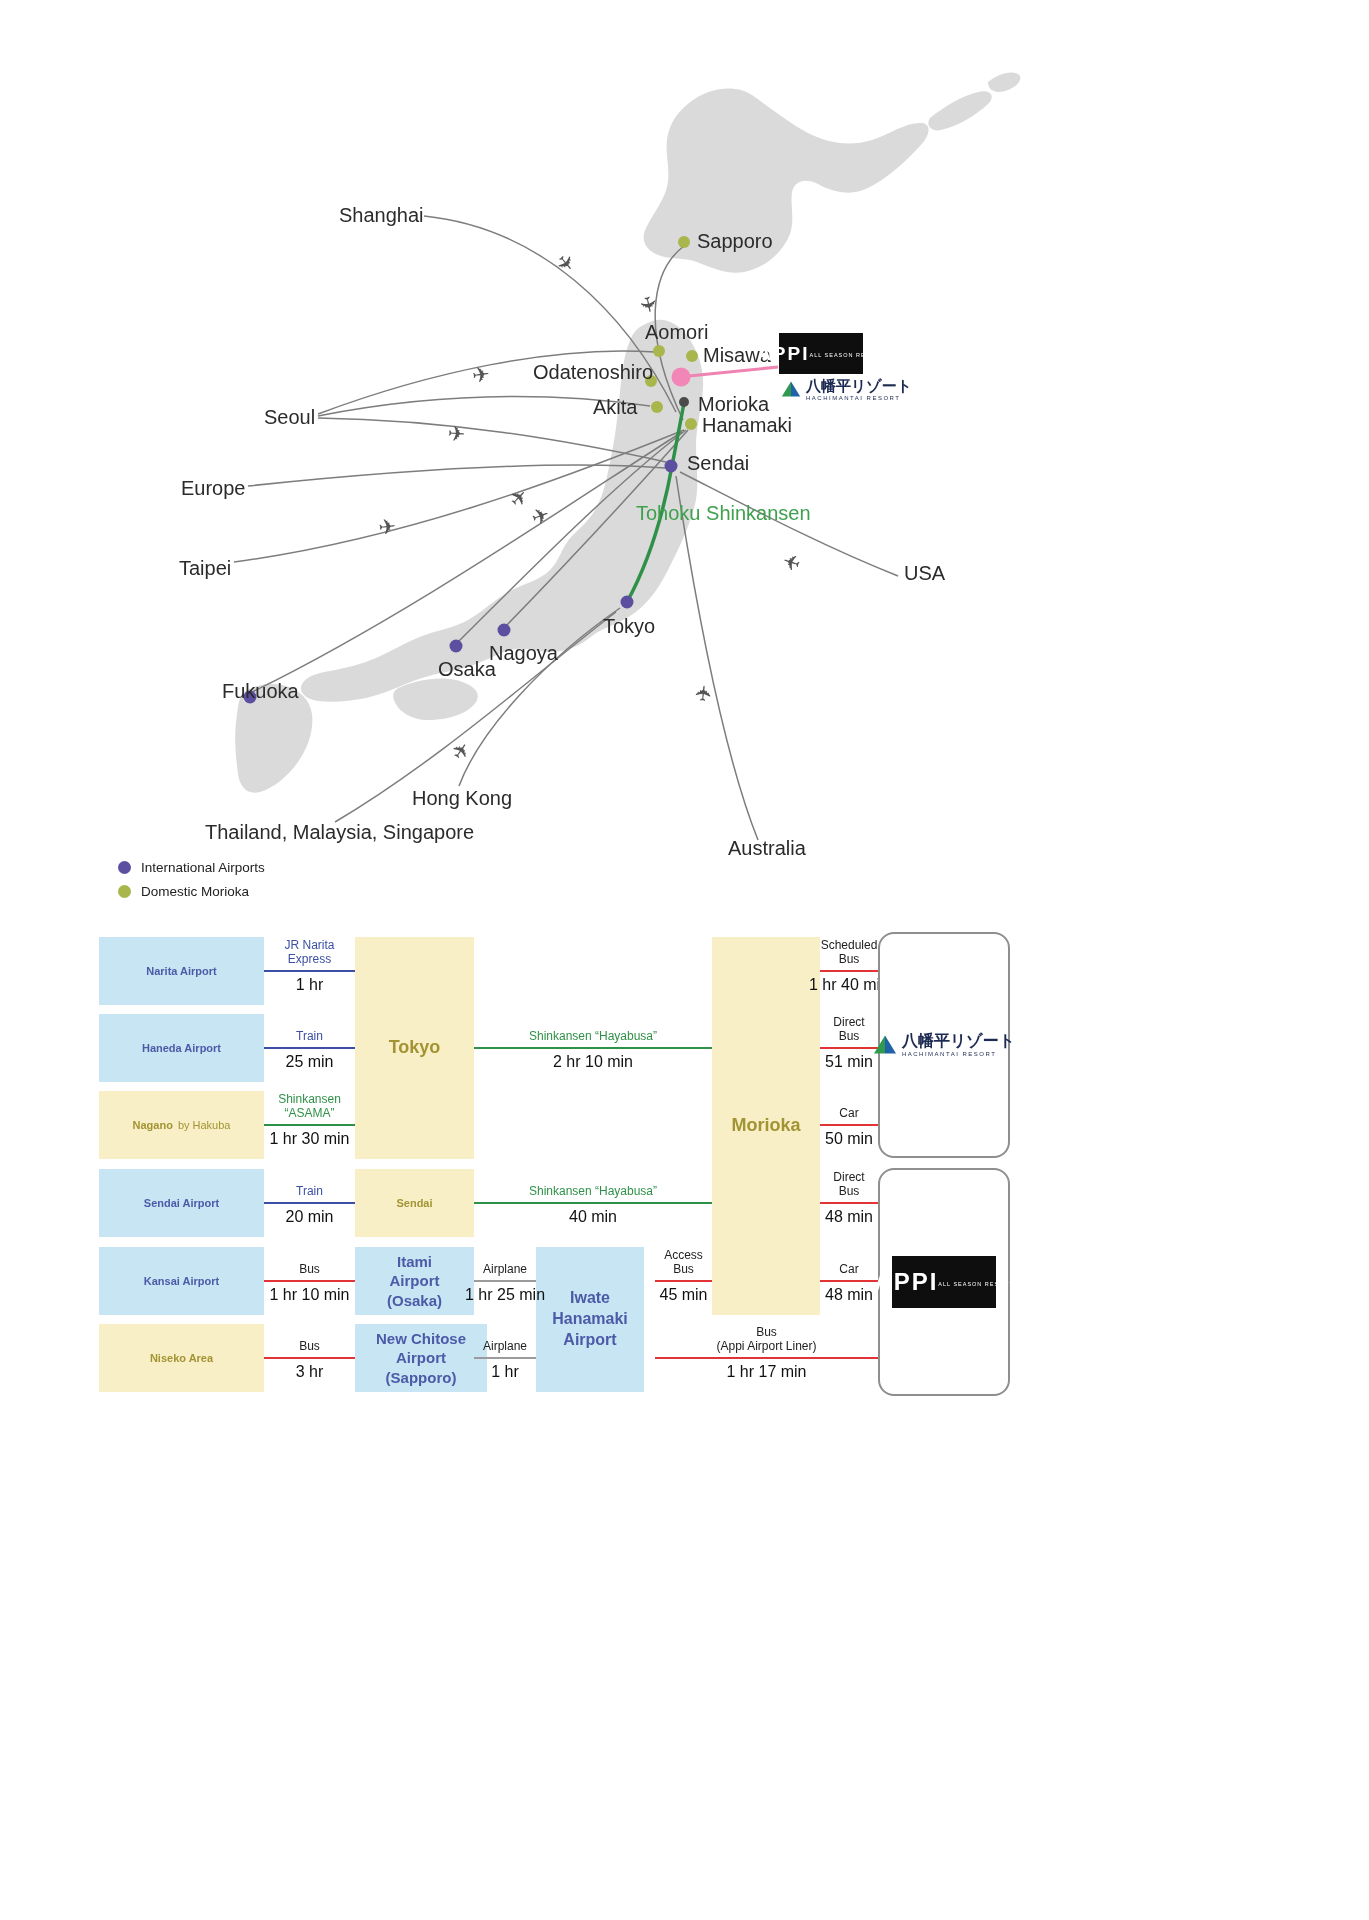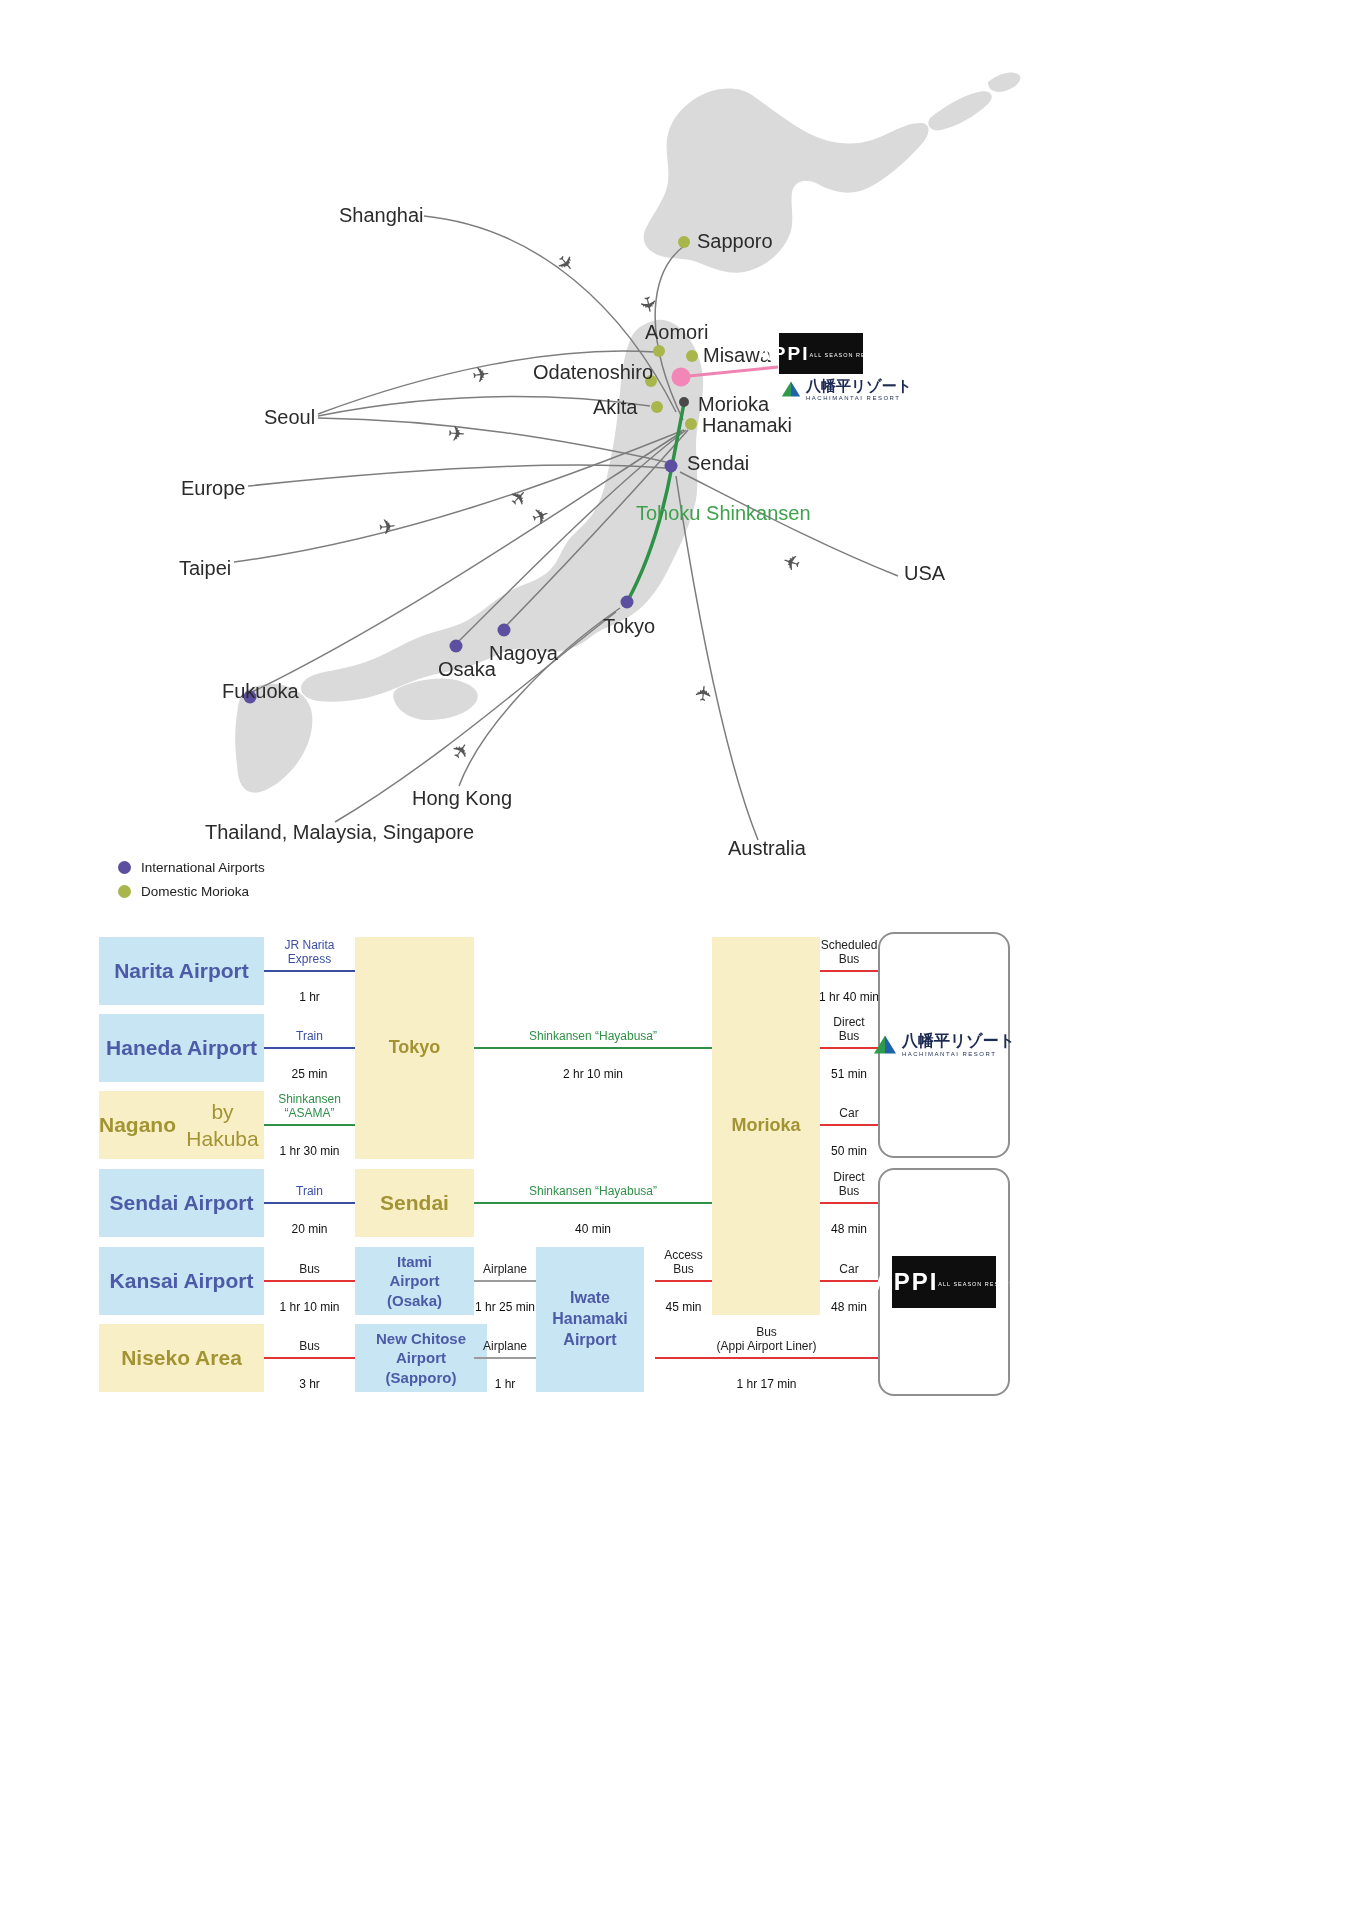--- a/index.html
+++ b/index.html
@@ -14,29 +14,29 @@
   .appi-logo{background:#0e0e0e;color:#fff;display:flex;flex-direction:row;align-items:center;justify-content:center;text-align:center}
   .appi-map{position:absolute;left:779px;top:333px;width:84px;height:41px}
   .appi-name{font-weight:bold;letter-spacing:2px;line-height:1}
   .appi-map .appi-name{font-size:19px}
   .appi-sub{font-size:5.5px;letter-spacing:1px;margin-top:3px;white-space:nowrap}
   .hachi-logo{display:flex;align-items:center;gap:5px}
   .hachi-map{position:absolute;left:781px;top:378px}
   .hachi-jp{font-weight:bold;color:#1d2a52;font-size:15px;line-height:1.05;white-space:nowrap}
   .hachi-en{font-size:6px;letter-spacing:1.5px;color:#1d2a52;white-space:nowrap;margin-top:1px}
   .dest-box .hachi-jp{font-size:16px}
-  .nbox{position:absolute;display:flex;align-items:center;justify-content:center;gap:5px;text-align:center;font-weight:bold;font-size:21px;line-height:1.3}
+  .nbox{position:absolute;display:flex;align-items:center;justify-content:center;gap:5px;text-align:center;font-weight:bold;font-size:11px;line-height:1.3}
   .nbox span{white-space:pre-line}
   .nbox.blue{background:#c7e5f3;color:#4d5aa7}
   .nbox.yellow{background:#f9efc7;color:#a29433}
   .nbox .light{font-weight:normal}
   .conn{position:absolute;display:flex;flex-direction:column;align-items:center}
   .conn .lbl{height:30px;display:flex;align-items:flex-end;justify-content:center;text-align:center;font-size:12px;line-height:1.15;white-space:pre-line;padding-bottom:3px;color:#222}
   .conn .line{width:100%;height:2px}
-  .conn .time{height:22px;padding-top:18px;font-size:12px;color:#111;white-space:nowrap}
+  .conn .time{height:22px;padding-top:4px;font-size:16px;color:#111;white-space:nowrap}
   .lt-blue .lbl{color:#3b4fa5}
   .lt-green .lbl{color:#2f9148}
   .l-blue .line{background:#3b4fa5}
   .l-green .line{background:#2f9148}
   .l-red .line{background:#e23434}
   .l-gray .line{background:#9b9b9b}
   .dest-box{position:absolute;border:2px solid #8f8f8f;border-radius:16px;background:#fff;display:flex;align-items:center;justify-content:center}
   .dest-box .appi-logo{width:104px;height:52px}
   .dest-box .appi-name{font-size:24px}
 </style>

